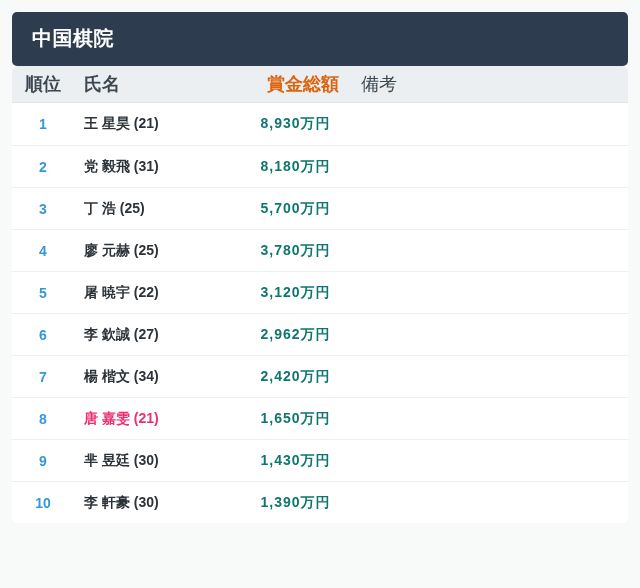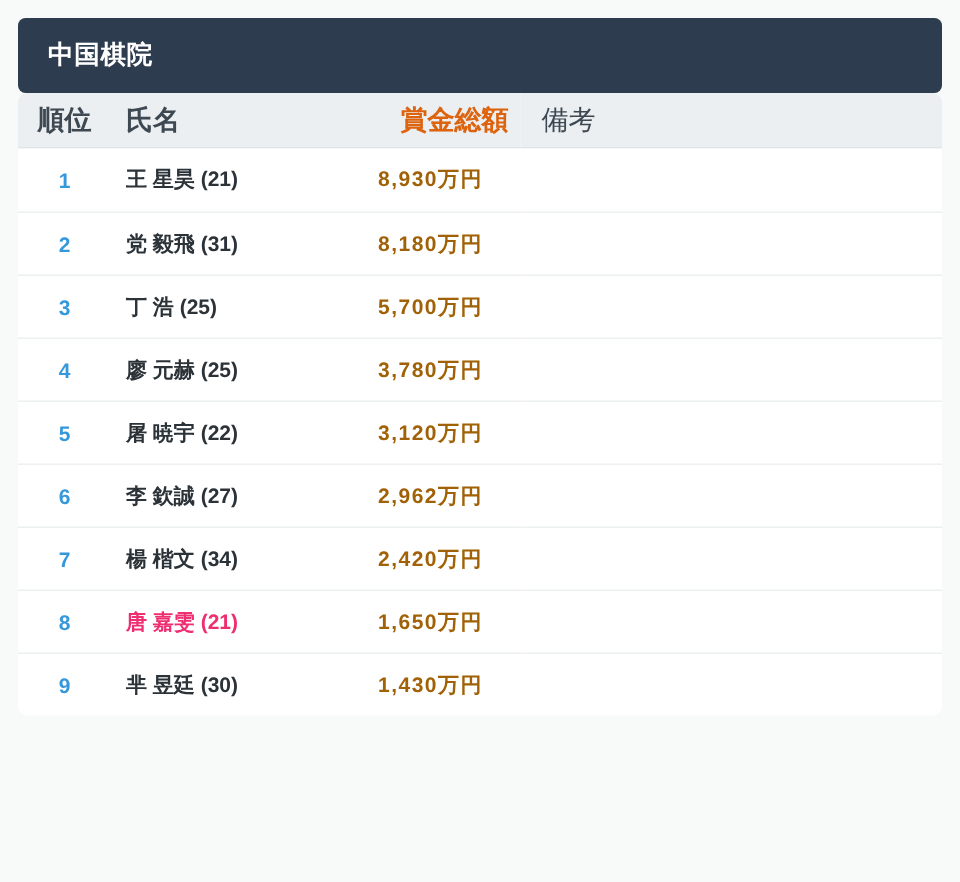--- a/index.html
+++ b/index.html
@@ -8,21 +8,21 @@
     background: #f8f9f9;
     font-family: "Liberation Sans", "DejaVu Sans", sans-serif;
   }
   .wrap { padding: 12px; }
 
   .titlebar {
     background: #2d3c4e;
     color: #ffffff;
     border-radius: 5px;
     padding: 13px 20px 14px;
-    font-size: 17px;
+    font-size: 20px;
     font-weight: bold;
     letter-spacing: 0.5px;
   }
 
   .note {
     margin: 12px 1px 9px;
     font-size: 12px;
     color: #7f8a93;
   }
 
@@ -60,21 +60,21 @@
     height: 42px;
     vertical-align: middle;
     font-size: 14px;
     font-weight: bold;
     background: #ffffff;
   }
   tbody tr + tr td { border-top: 1px solid #edf0f1; }
 
   td.rank   { text-align: center; color: #3598db; }
   td.name   { text-align: left; padding-left: 10px; color: #2b3238; }
-  td.prize  { text-align: left; padding-right: 8px; color: #a16207; letter-spacing: 1px; }
+  td.prize  { text-align: center; padding-right: 8px; color: #0f766e; letter-spacing: 1px; }
   td.remarks{ text-align: left; padding-left: 14px; color: #2b3238; }
 </style>
 </head>
 <body>
 
 <div class="wrap">
 
   <div class="titlebar">中国棋院</div>
 
 
@@ -142,17 +142,23 @@
           <td class="name" style="color: rgb(238, 46, 112);">唐 嘉雯 (21)</td>
           <td class="prize">1,650万円</td>
           <td class="remarks"></td>
         </tr>
         <tr>
           <td class="rank">9</td>
           <td class="name">芈 昱廷 (30)</td>
           <td class="prize">1,430万円</td>
           <td class="remarks"></td>
         </tr>
+        <tr>
+          <td class="rank">10</td>
+          <td class="name">李 軒豪 (30)</td>
+          <td class="prize">1,390万円</td>
+          <td class="remarks"></td>
+        </tr>
       </tbody>
     </table>
   </div>
 
 </div>
 
 </body></html>

